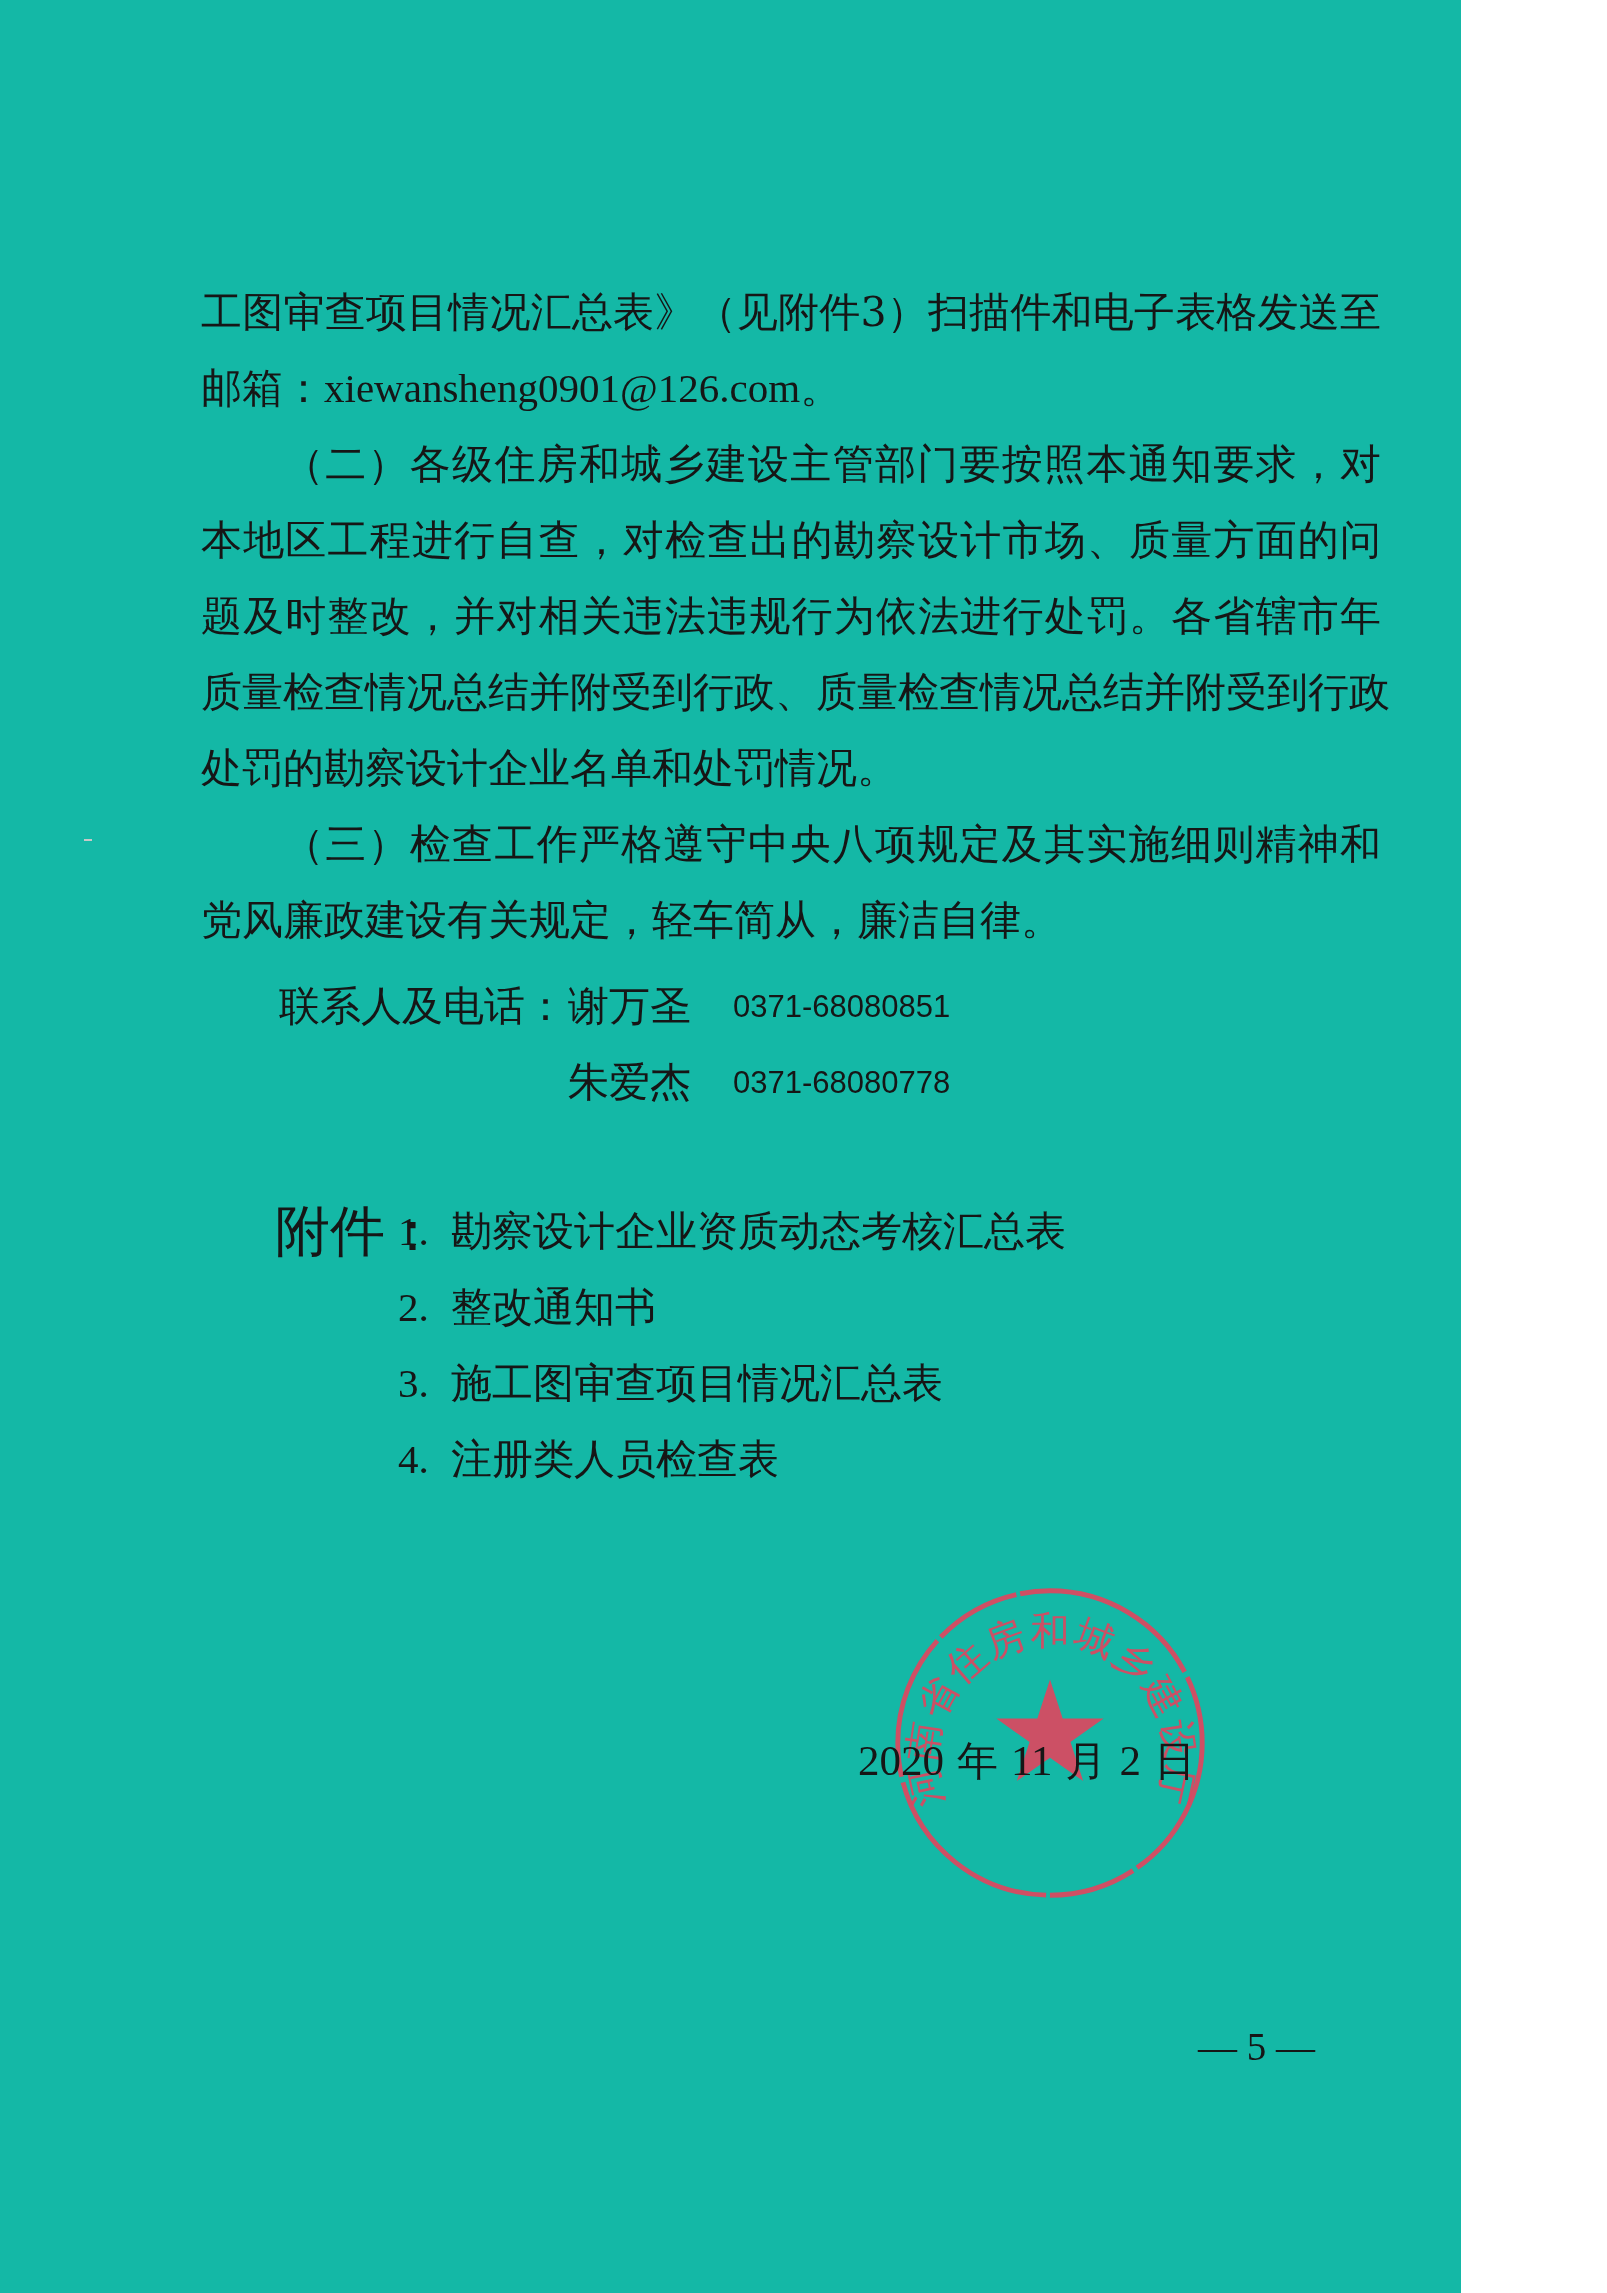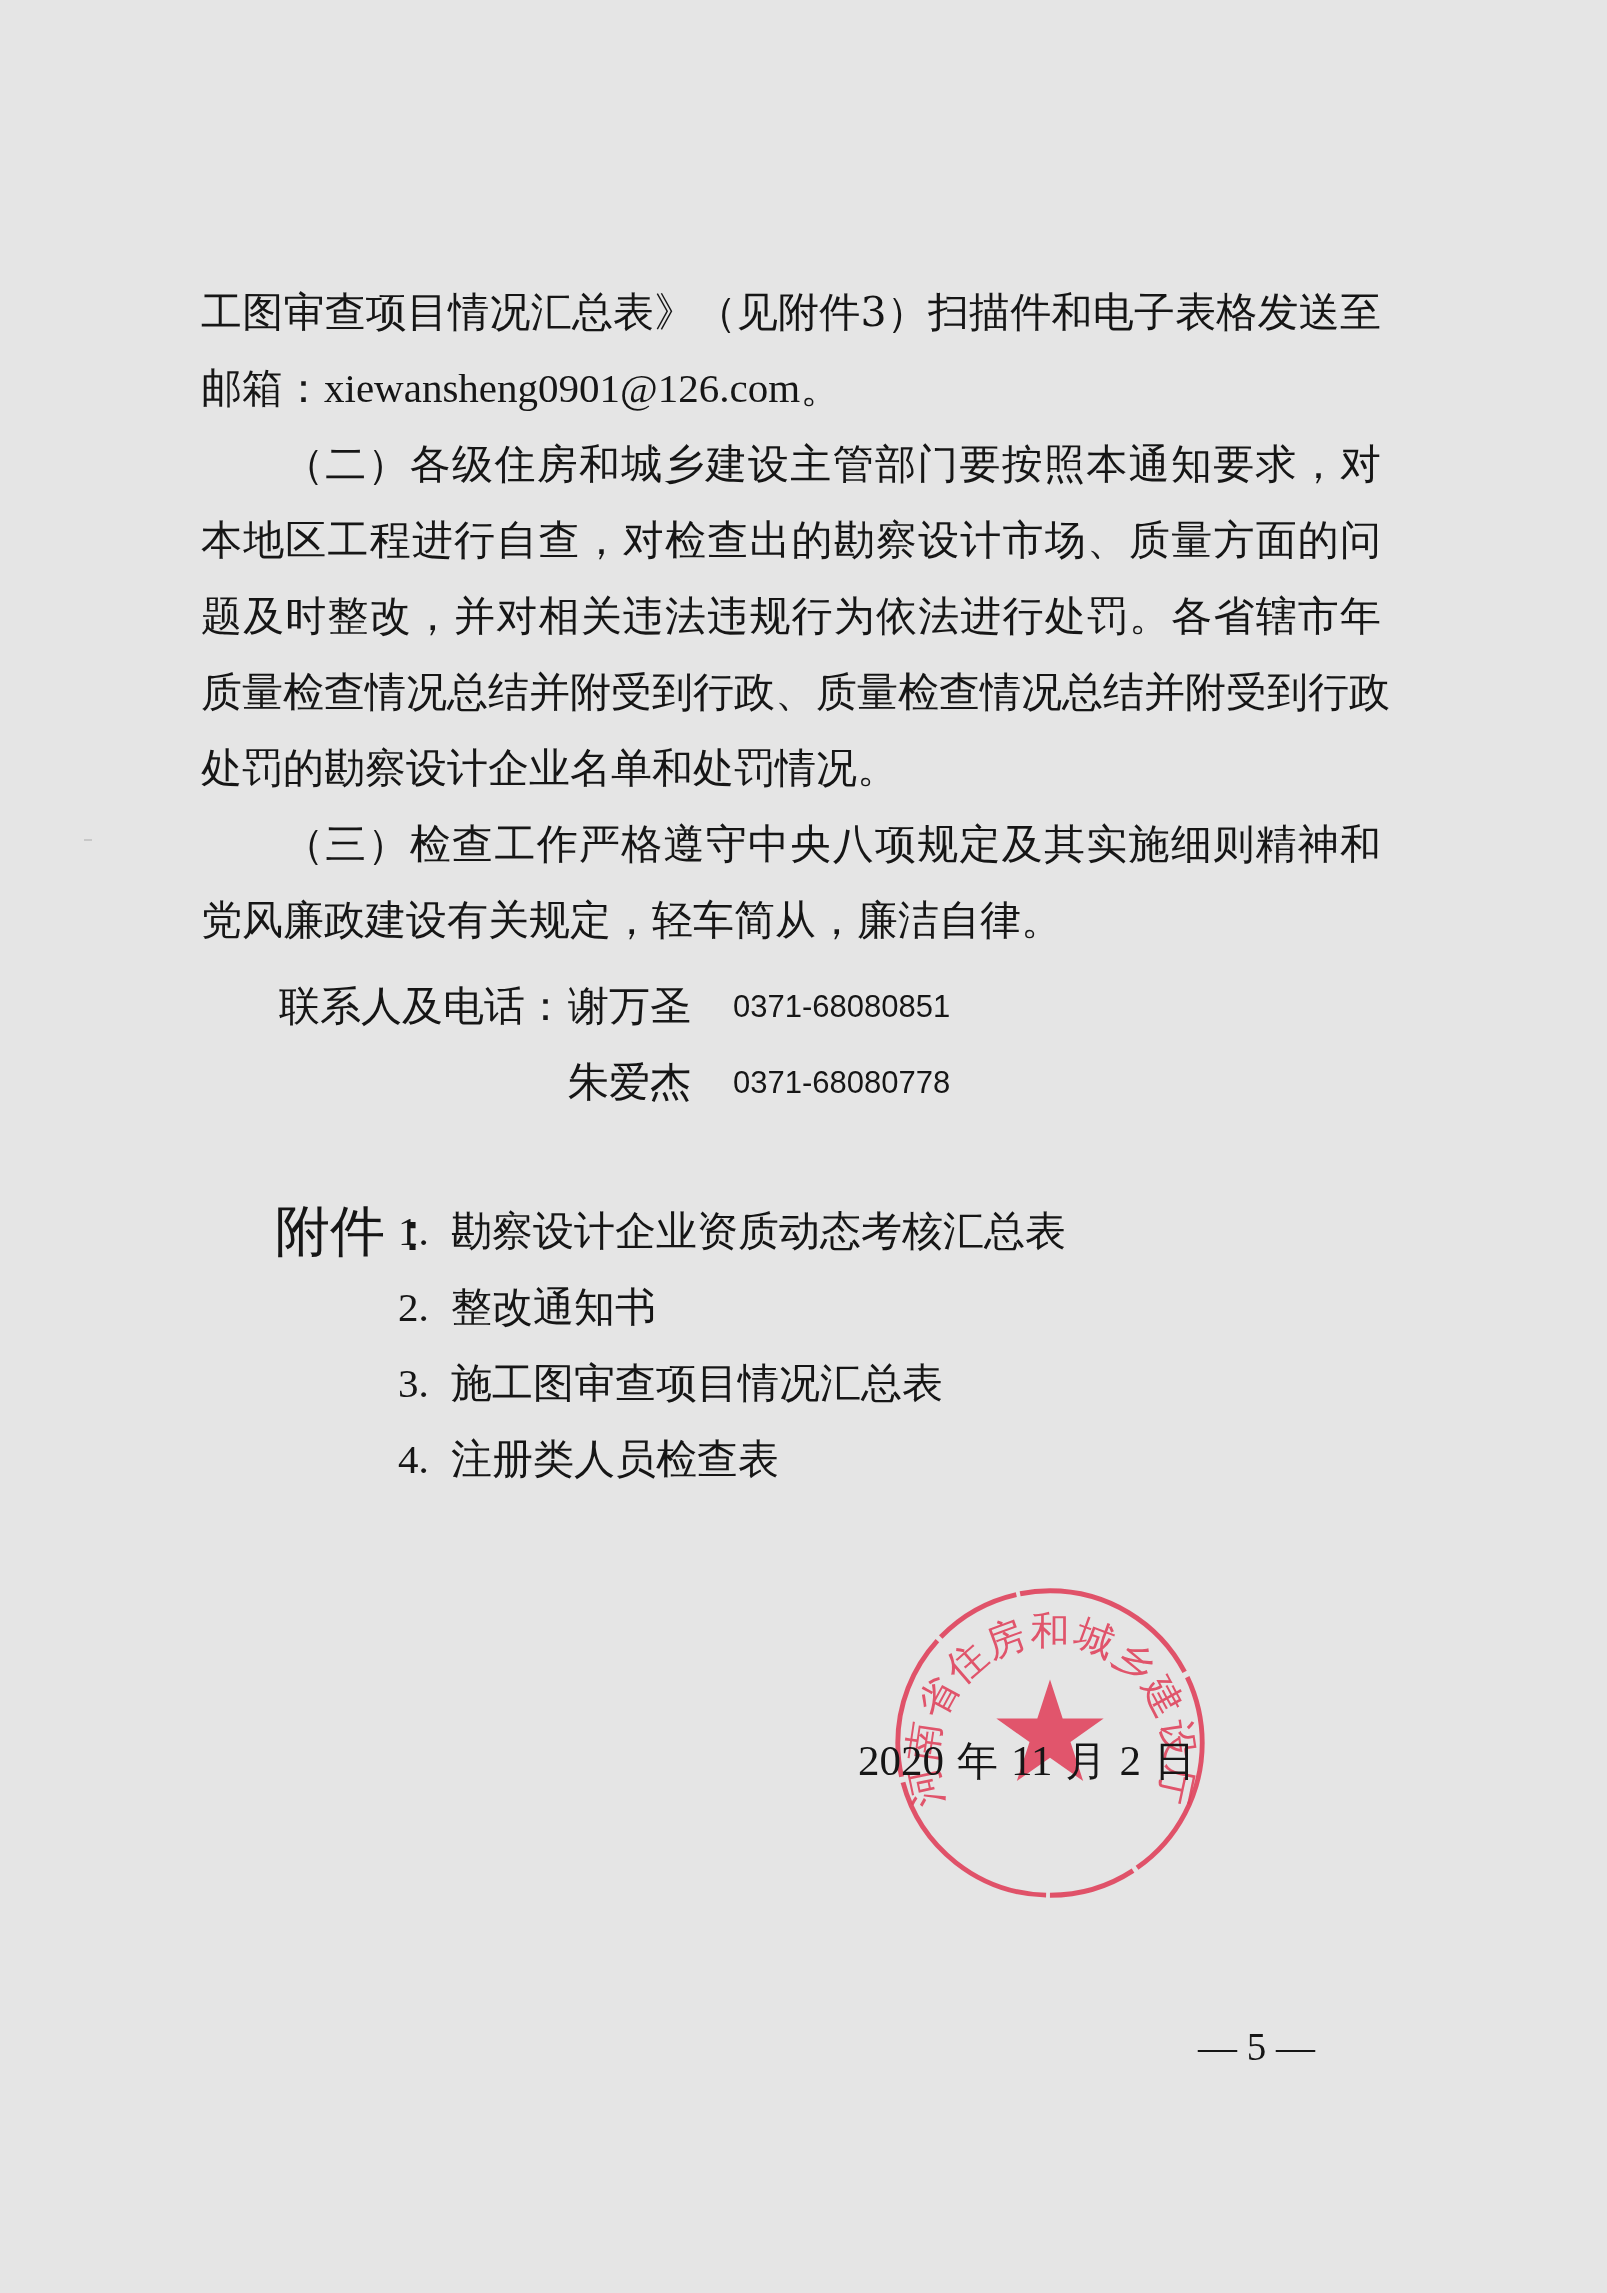--- a/index.html
+++ b/index.html
@@ -11,23 +11,23 @@
       width: 1607px;
       height: 2294px;
       position: relative;
       overflow: hidden;
       font-family: "DejaVu Serif", "Liberation Serif", serif;
       color: #1a1a1a;
     }
     .page {
       position: absolute;
       left: 0; top: 0;
-      width: 1607px;
+      width: 1461px;
       height: 2294px;
-      background: #e5e5e5;
+      background: #14b8a6;
     }
     .line {
       position: absolute;
       left: 201px;
       width: 1180px;
       font-size: 41px;
       line-height: 59px;
       height: 59px;
       white-space: nowrap;
       text-align: justify;

